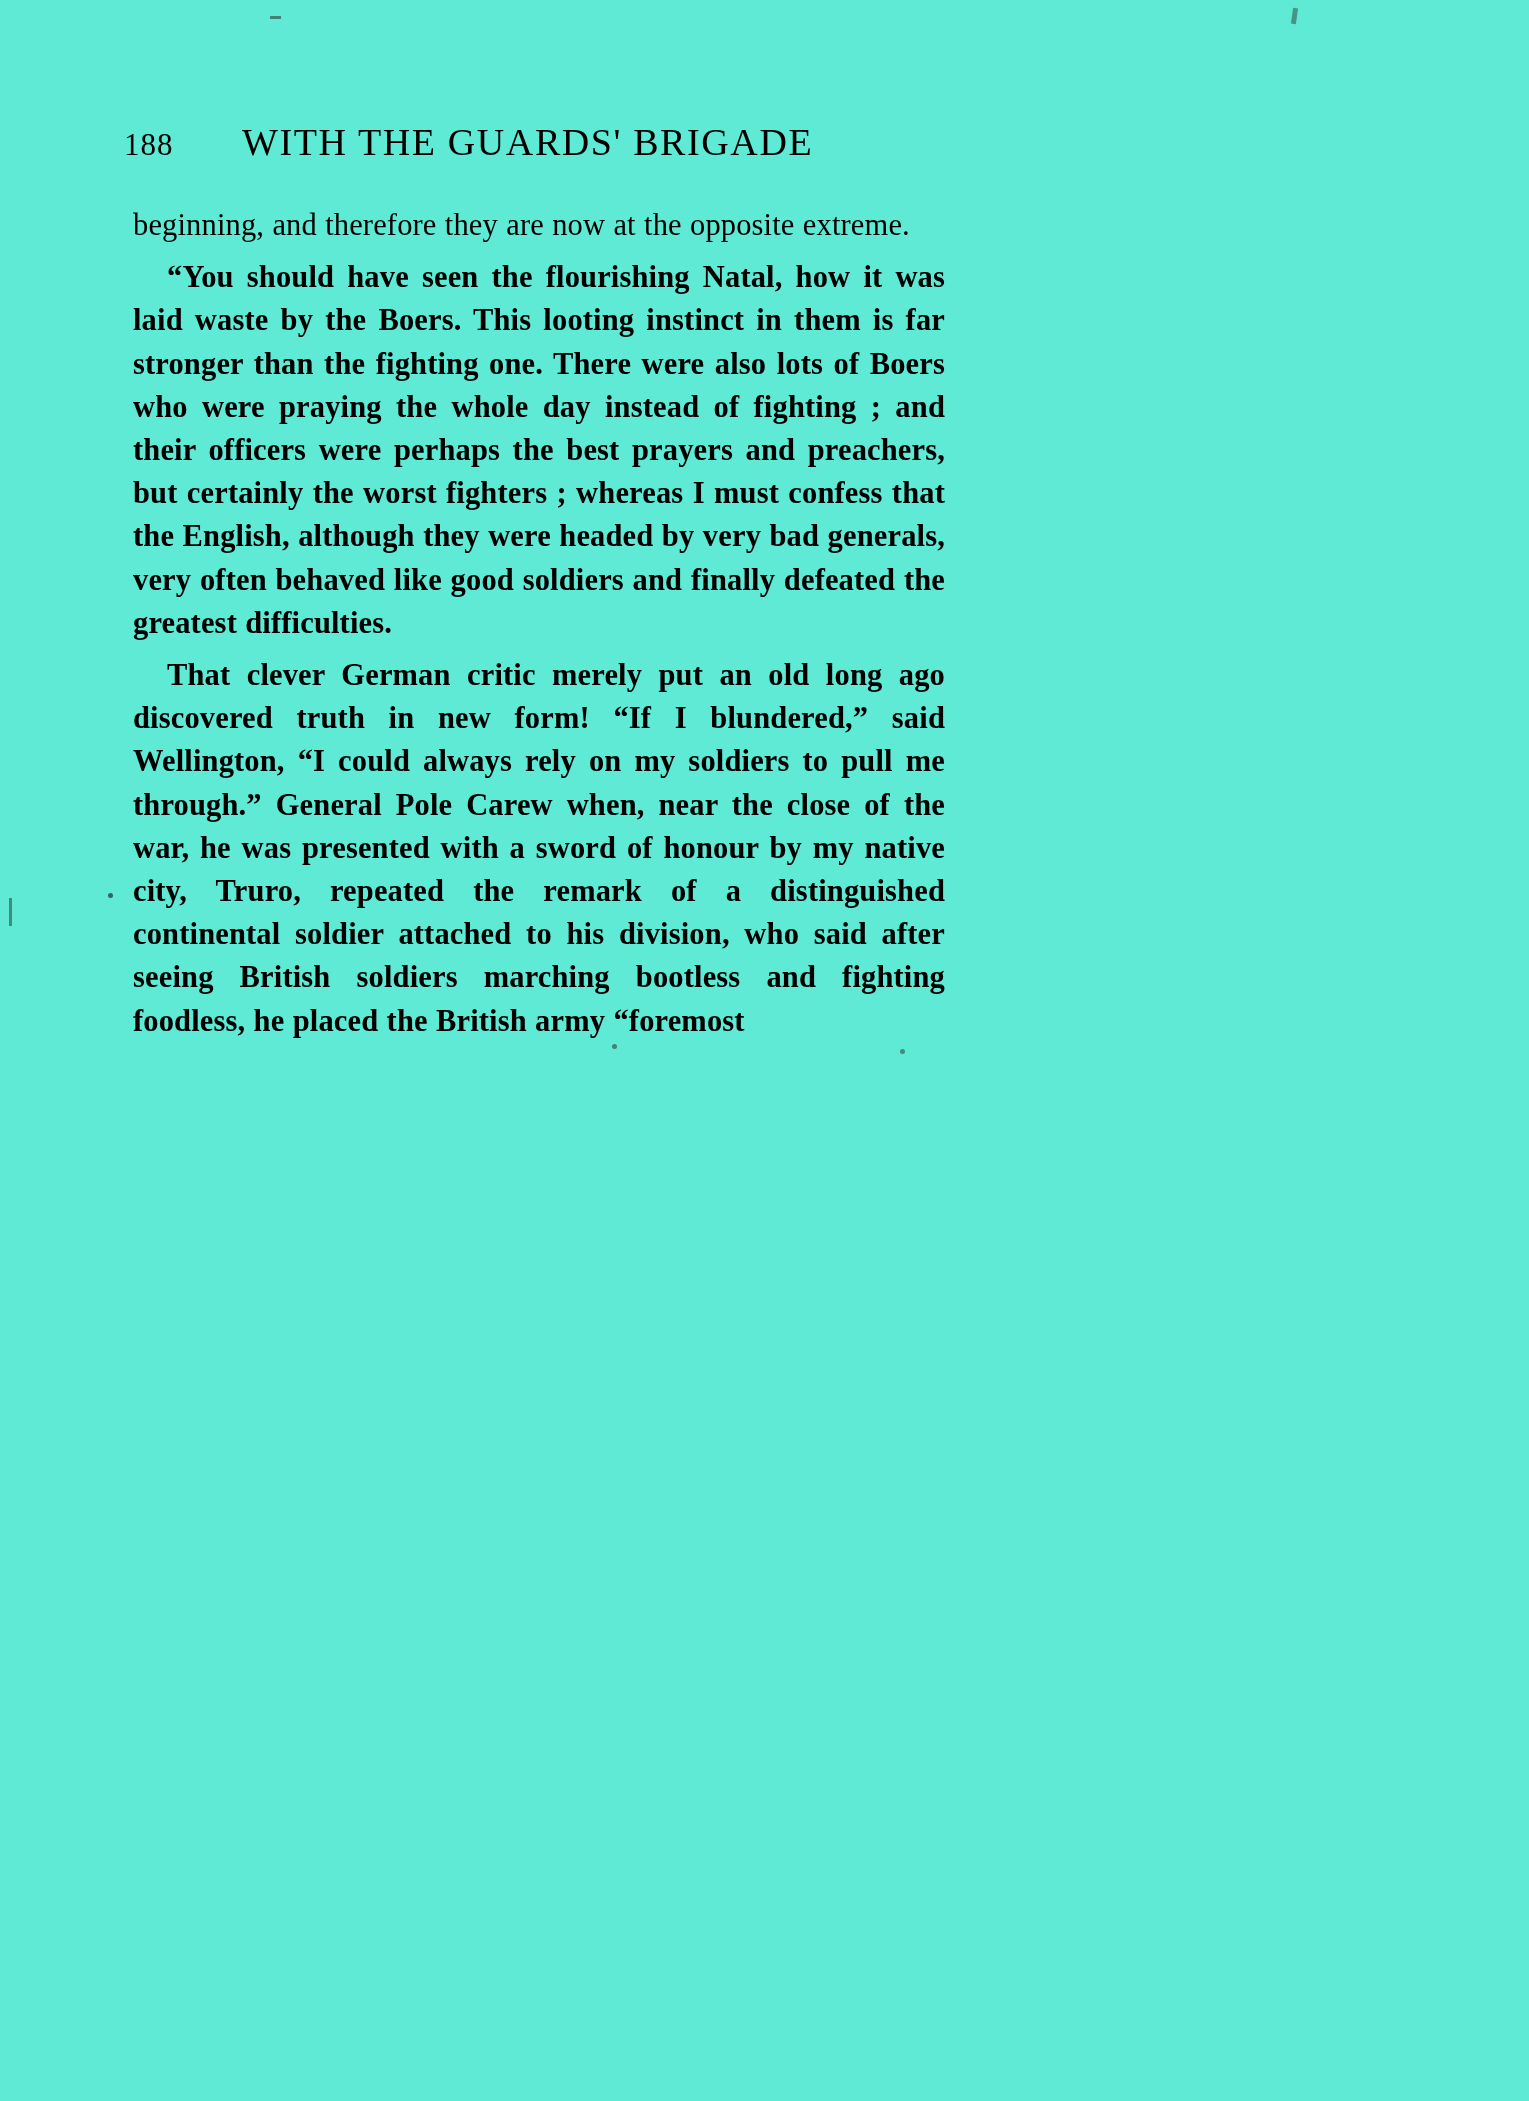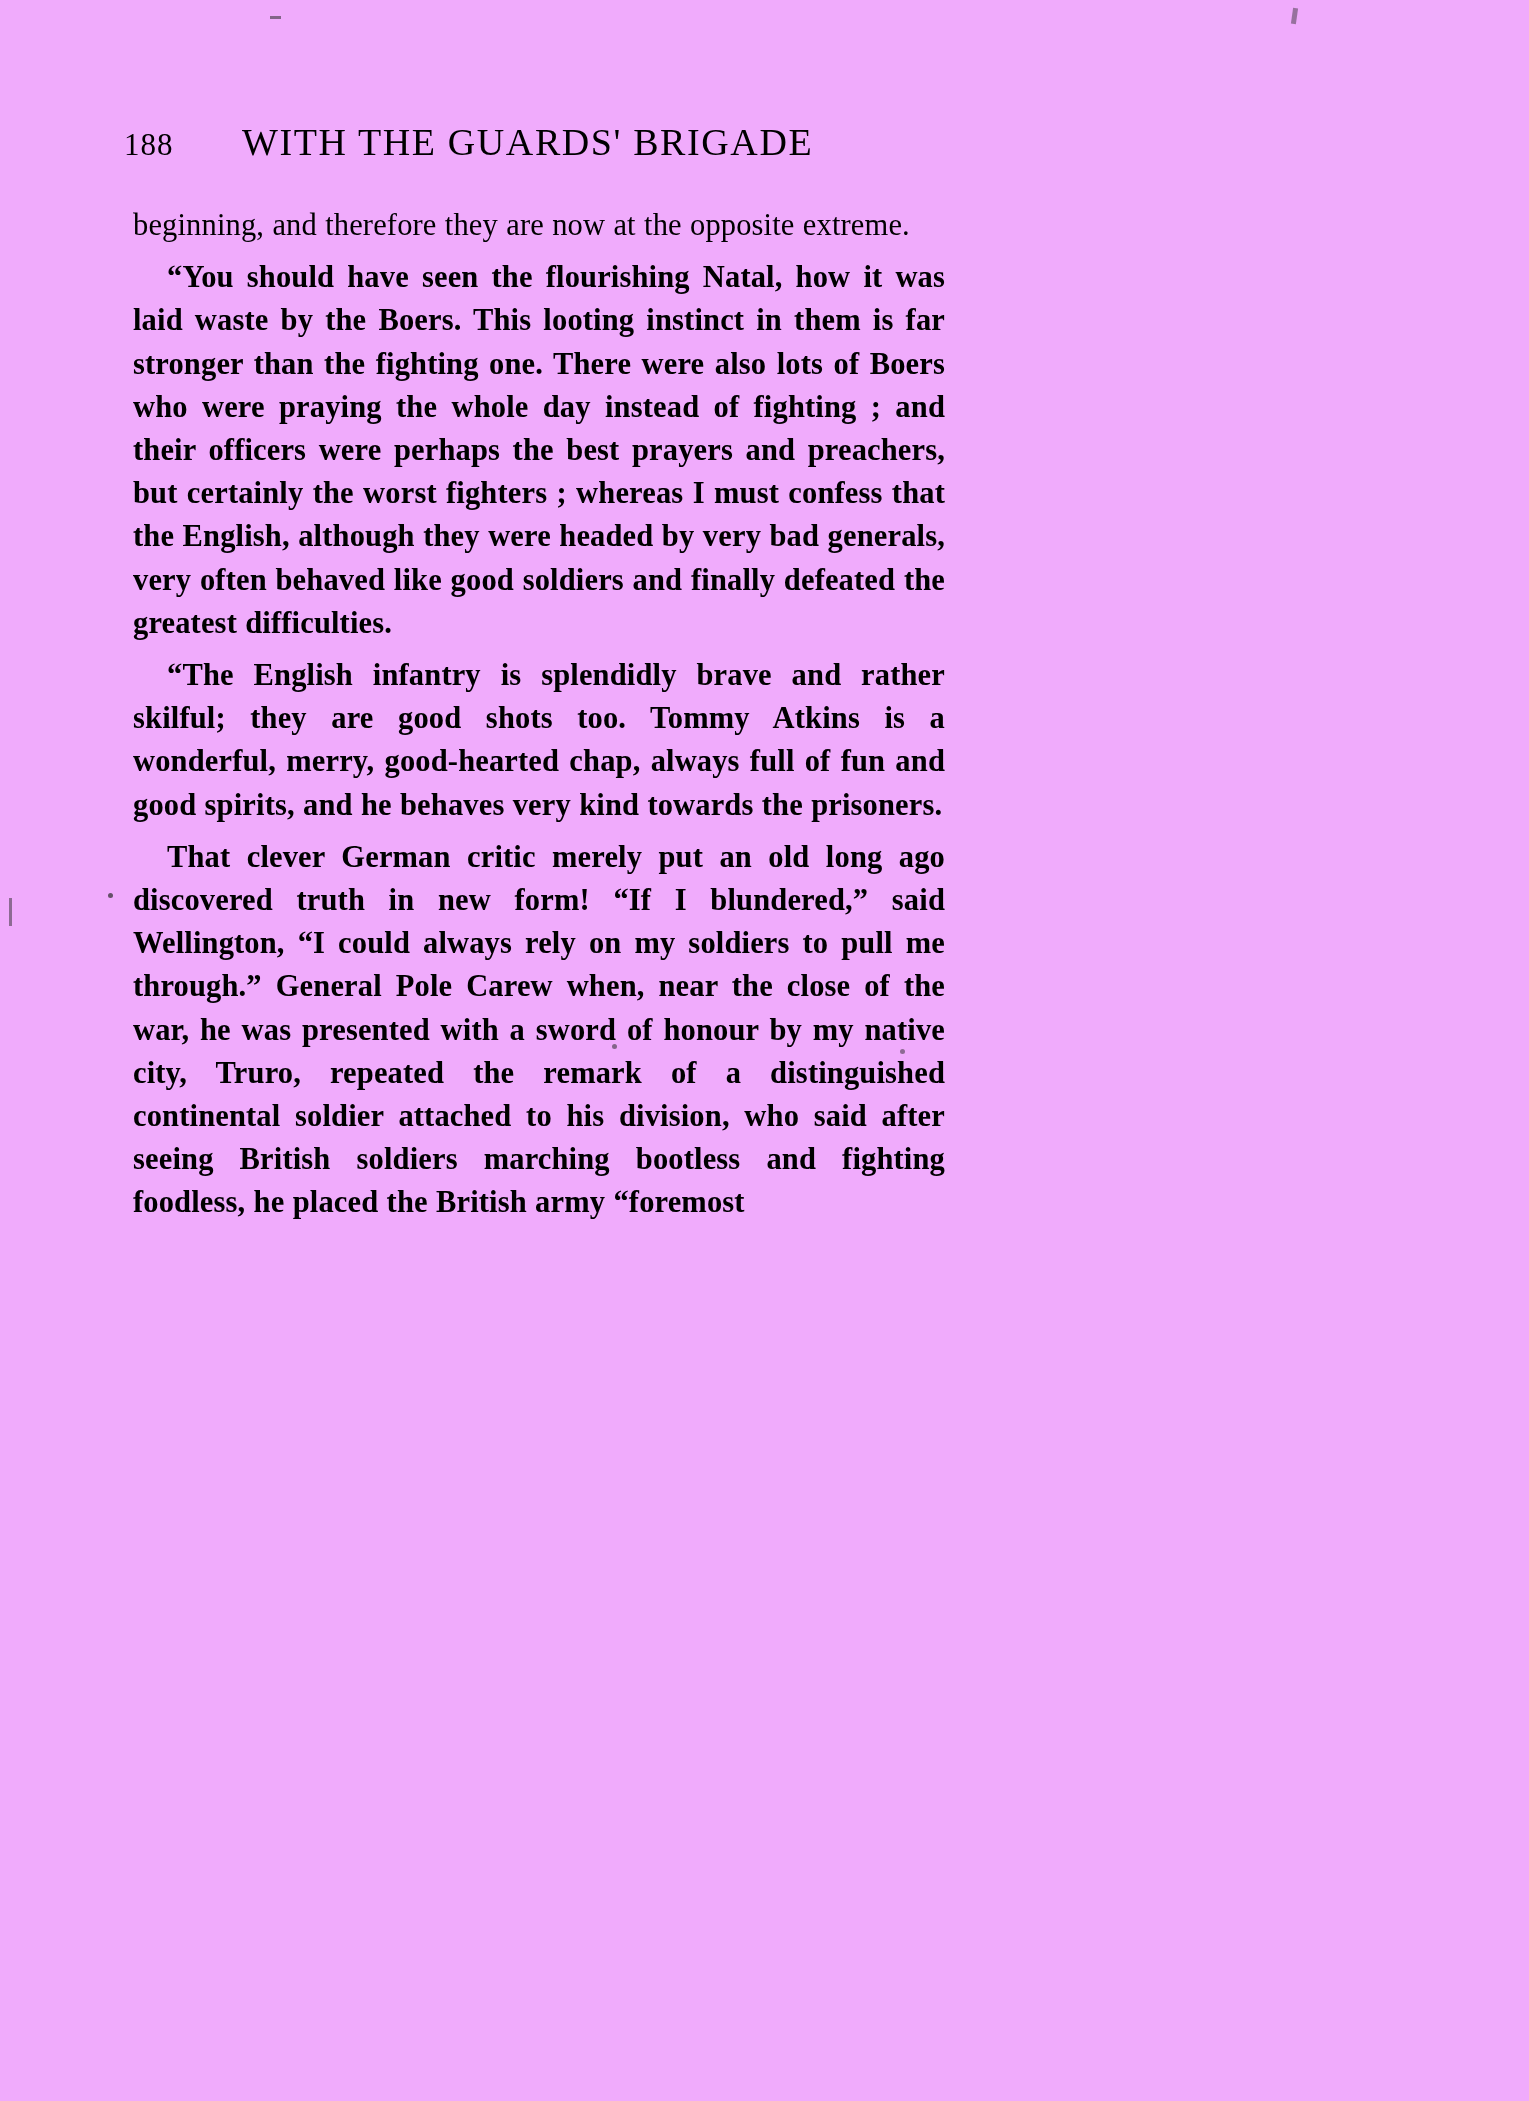--- a/index.html
+++ b/index.html
@@ -14,21 +14,21 @@
     font-family: "Liberation Serif", serif;
     color: #000000;
     overflow: hidden;
   }
 
   .page {
     position: absolute;
     left: 0; top: 0;
     width: 1529px;
     height: 2101px;
-    background: #f0abfc;
+    background: #5eead4;
   }
 
   
   .speck {
     position: absolute;
     background: #2a2a2a;
     opacity: .75;
   }
   .speck.s1 { left: 270px; top: 16px; width: 11px; height: 3px; opacity:.55; }
   .speck.s2 { left: 1292px; top: 8px; width: 5px; height: 16px; opacity:.45;
@@ -94,18 +94,17 @@
   <div class="content">
 
     <div class="running-head">
       <span class="folio">188</span>
       <span class="head-title">WITH THE GUARDS' BRIGADE</span>
     </div>
 
     <div class="body-text">
       <p>beginning, and therefore they are now at the opposite extreme.</p>
       <p class="indent">“You should have seen the flourishing Natal, how it was laid waste by the Boers.  This looting instinct in them is far stronger than the fighting one.  There were also lots of Boers who were praying the whole day instead of fighting ; and their officers were perhaps the best prayers and preachers, but certainly the worst fighters ; whereas I must confess that the English, although they were headed by very bad generals, very often behaved like good soldiers and finally defeated the greatest difficulties.</p>
-      <p class="indent">“The English infantry is splendidly brave and rather skilful; they are good shots too.  Tommy Atkins is a wonderful, merry, good-hearted chap, always full of fun and good spirits, and he behaves very kind towards the prisoners.</p>
       <p class="indent last">That clever German critic merely put an old long ago discovered truth in new form!  “If I blundered,” said Wellington, “I could always rely on my soldiers to pull me through.”  General Pole Carew when, near the close of the war, he was presented with a sword of honour by my native city, Truro, repeated the remark of a distinguished continental soldier attached to his division, who said after seeing British soldiers marching bootless and fighting foodless, he placed the British army “foremost</p>
     </div>
 
   </div>
 </div>
 
 </body></html>

